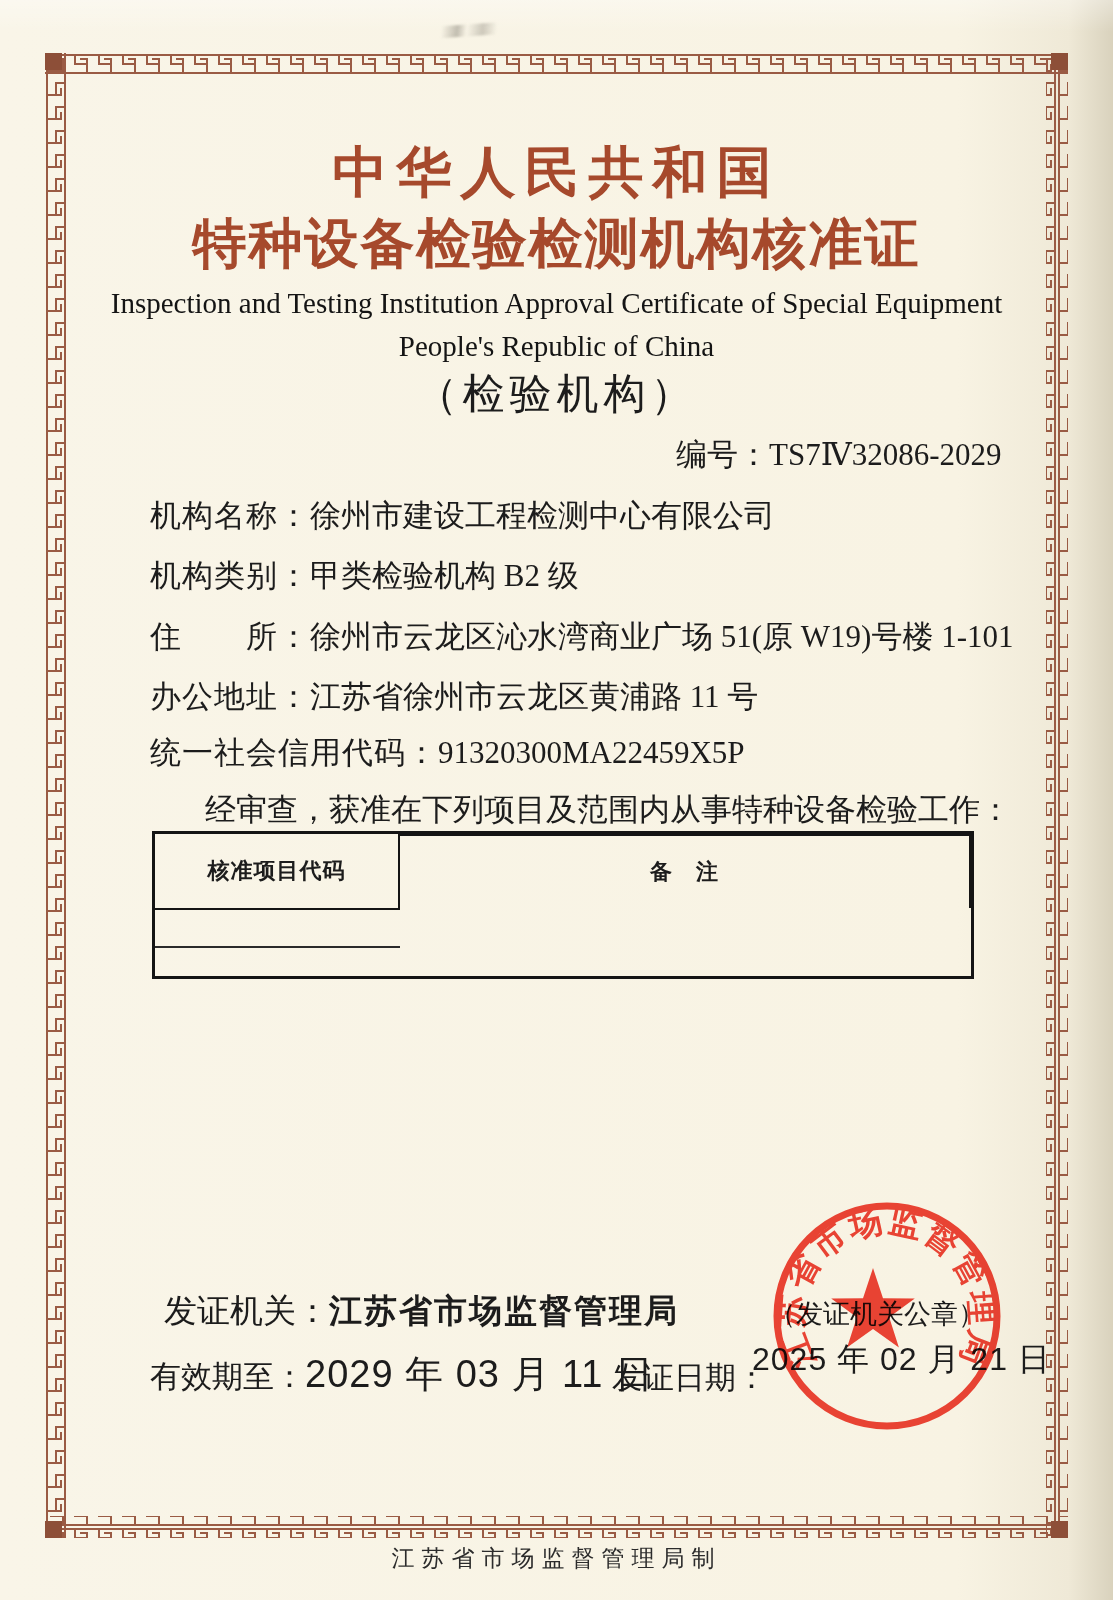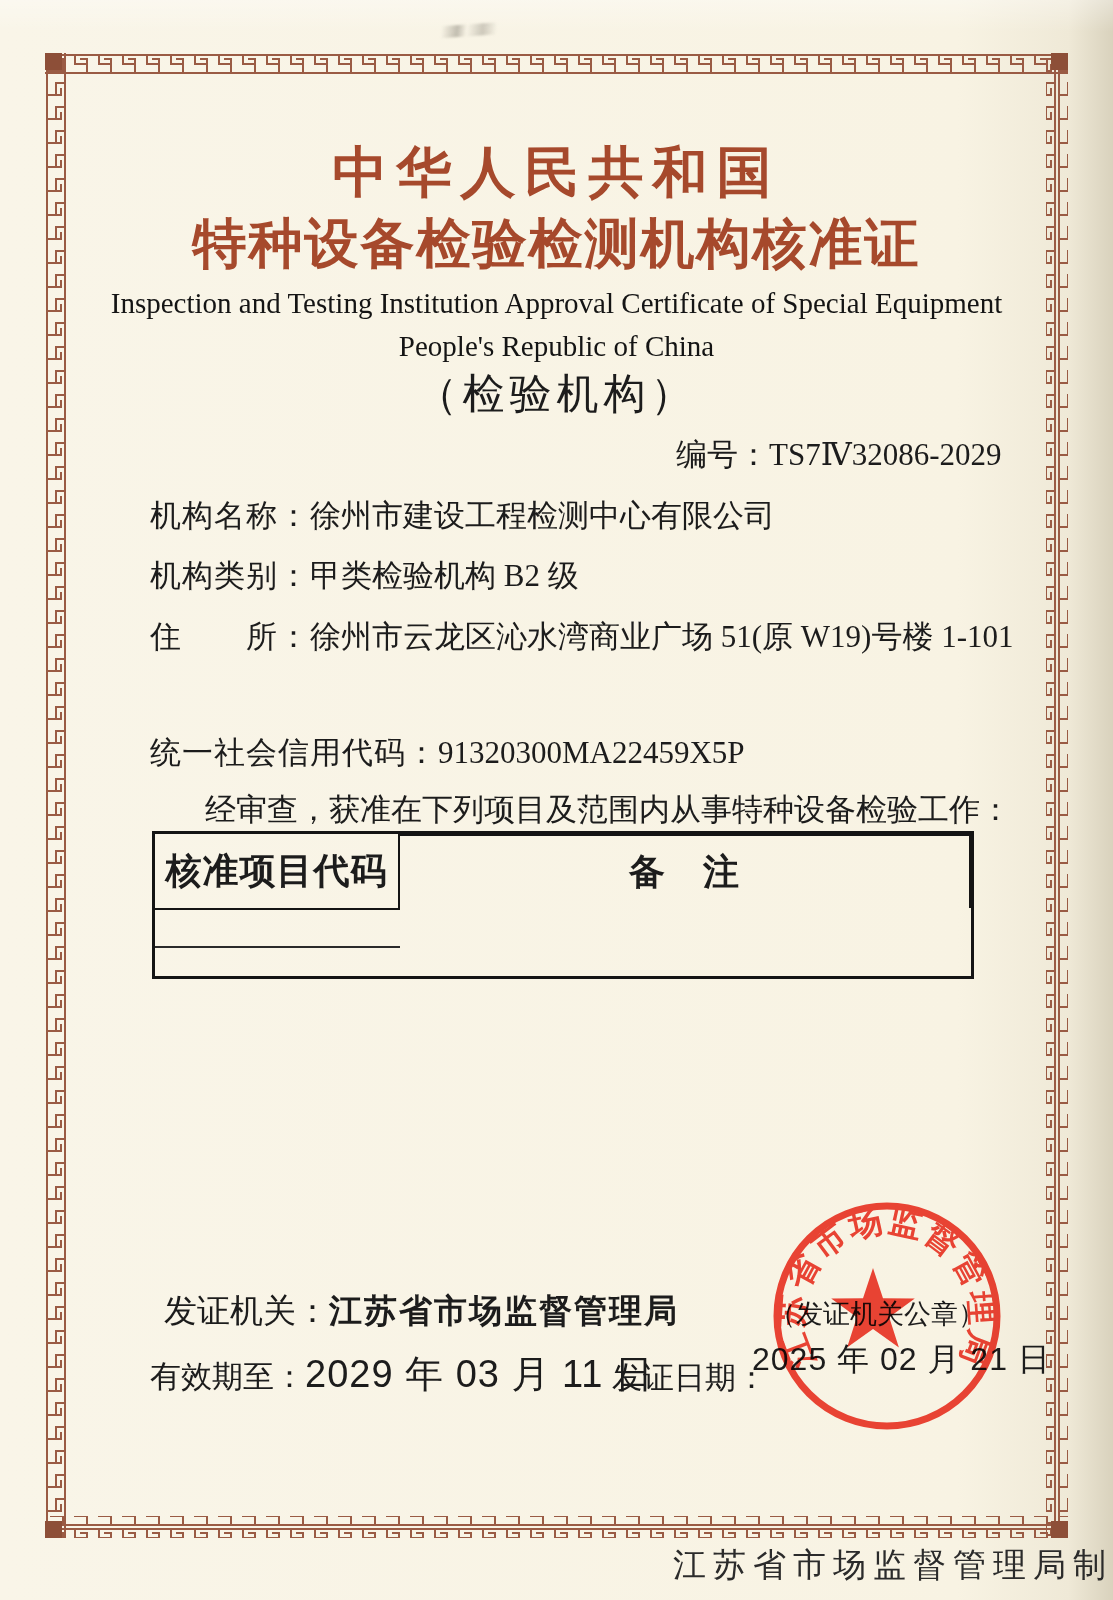--- a/index.html
+++ b/index.html
@@ -19,35 +19,35 @@
   .title-en1{top:287px;}
   .title-en2{top:330px;}
   .subtitle{top:366px;font-size:42px;font-weight:normal;letter-spacing:5px;}
   .certno{top:434px;left:676px;font-size:31px;}
   .field{position:absolute;left:150px;font-size:31px;}
   .field .lab{letter-spacing:1px;}
   .statement{position:absolute;left:205px;top:789px;font-size:31px;}
   .tbl{position:absolute;left:152px;top:831px;width:822px;height:148px;
     border:3px solid #141414;display:grid;grid-template-columns:245px 1fr;grid-template-rows:74px 74px;box-sizing:border-box;}
   .tbl .hcell{border-right:2px solid #141414;display:flex;align-items:center;justify-content:center;
-    font-weight:bold;font-size:36px;letter-spacing:1px;}
+    font-weight:bold;font-size:22px;letter-spacing:1px;}
   .tbl .vcell{padding:2px 10px 0 12px;font-size:30px;line-height:36px;}
   .tbl .r2{border-top:2px solid #141414;}
   .tbl .remark-val{position:relative;padding:0;}
   .tbl .remark-split{position:absolute;left:0;top:50%;width:100%;border-top:2px solid #2a2a2a;}
   .issuer{position:absolute;left:164px;top:1289px;font-size:33px;}
   .issuer .val{font-weight:bold;letter-spacing:2px;}
   .valid{position:absolute;left:150px;top:1349px;font-size:31px;}
   .datetext{font-family:"Liberation Sans","DejaVu Sans",sans-serif;font-size:38px;letter-spacing:1px;}
   .issue-label{position:absolute;left:612px;top:1357px;font-size:31px;z-index:2;}
   .issue-value{position:absolute;left:752px;top:1338px;z-index:2;font-size:32px;}
   .seal-overlay{position:absolute;left:766px;top:1296px;width:222px;text-align:center;
     font-size:27px;color:#1c1c1c;z-index:2;letter-spacing:0px;}
   .seal-svg{position:absolute;left:767px;top:1196px;z-index:3;mix-blend-mode:multiply;opacity:.94;pointer-events:none;}
-  .footer{top:1543px;font-size:33px;letter-spacing:7px;color:#2b2b2b;text-align:right;}
+  .footer{top:1543px;font-size:23px;letter-spacing:7px;color:#2b2b2b;}
   .smudge{position:absolute;left:434px;top:24px;width:78px;height:12px;z-index:1;
     background:linear-gradient(100deg, rgba(0,0,0,0) 10%, rgba(105,100,88,.38) 30%, rgba(0,0,0,0) 42%, rgba(105,100,88,.3) 62%, rgba(0,0,0,0) 80%);
     filter:blur(1px);transform:rotate(-4deg);}
 </style>
 </head>
 <body>
 
 <div class="page">
 
   <div class="smudge"></div>
@@ -83,20 +83,23 @@
 
   <div class="field nowrap" style="top:495px;">
     <span class="lab">机构名称：</span><span>徐州市建设工程检测中心有限公司</span>
   </div>
   <div class="field nowrap" style="top:555px;">
     <span class="lab">机构类别：</span><span>甲类检验机构 B2 级</span>
   </div>
   <div class="field nowrap" style="top:616px;text-align:center;">
     <span class="lab">住　　所：</span><span>徐州市云龙区沁水湾商业广场 51(原 W19)号楼 1-101</span>
   </div>
+  <div class="field nowrap" style="top:676px;">
+    <span class="lab">办公地址：</span><span>江苏省徐州市云龙区黄浦路 11 号</span>
+  </div>
   <div class="field nowrap" style="top:732px;">
     <span class="lab">统一社会信用代码：</span><span>91320300MA22459X5P</span>
   </div>
 
   <div class="statement nowrap">经审查，获准在下列项目及范围内从事特种设备检验工作：</div>
 
   <div class="tbl">
     <div class="hcell">核准项目代码</div>
     <div class="hcell r2">备　注</div>
     <div class="vcell r2 remark-val">

